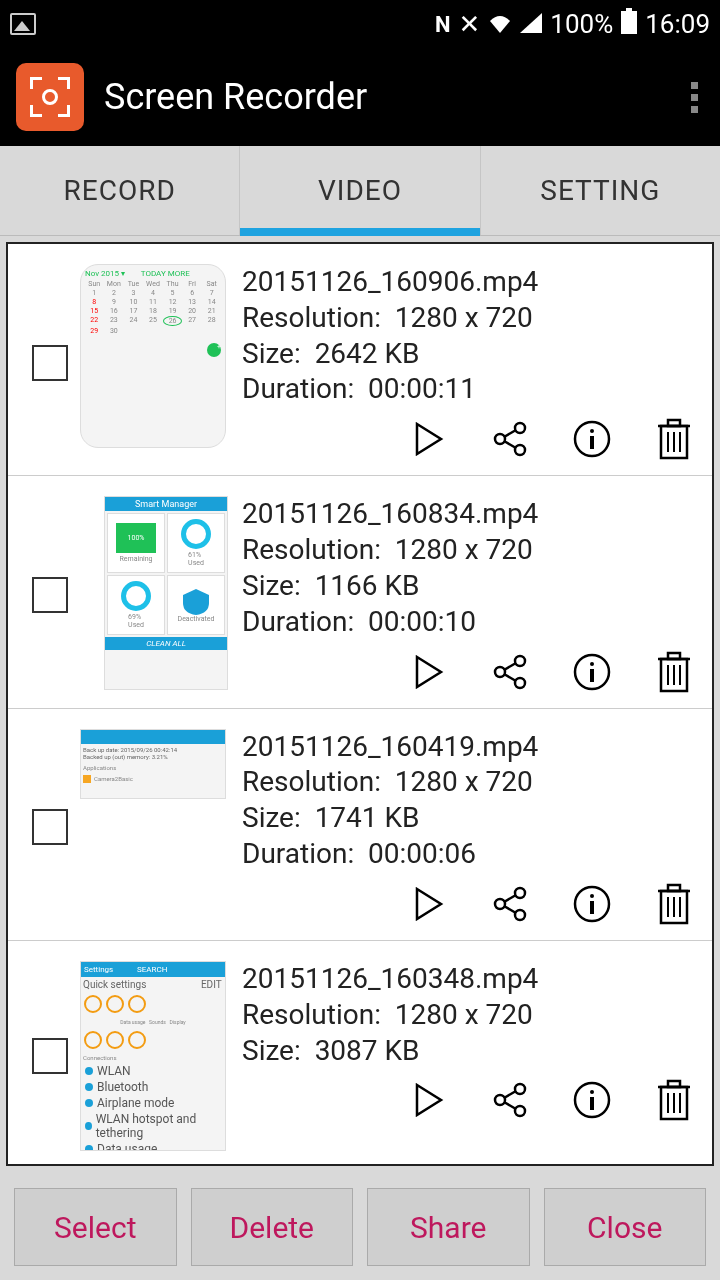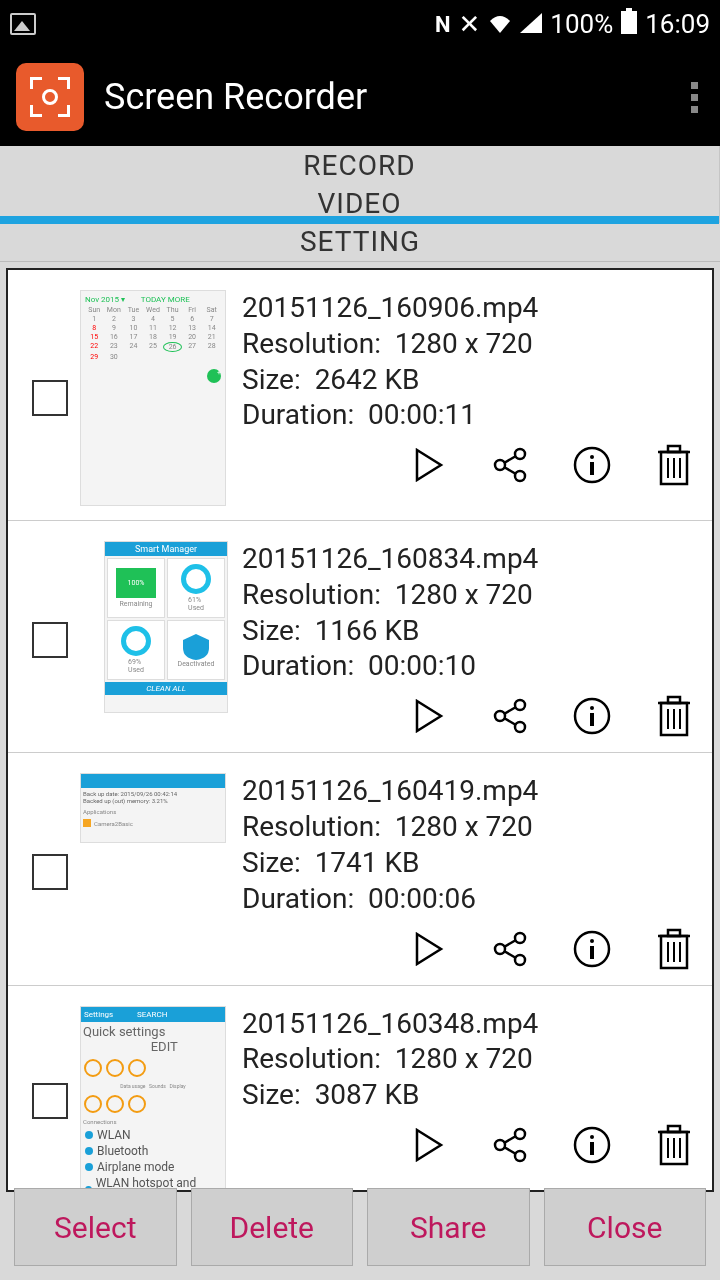--- a/index.html
+++ b/index.html
@@ -62,25 +62,24 @@
     position:absolute; top:50%; left:50%; transform:translate(-50%,-50%);
     width:16px; height:16px; border:3px solid #fff; border-radius:50%;
   }
   .app-title { font-size: 36px; flex:1; }
   .overflow {
     display:flex; flex-direction:column; gap:5px; padding:6px;
   }
   .overflow span { width:7px; height:7px; background:#888; }
   
   .tabs {
-    height: 116px;
+    height: 90px;
     background: #d9d9d9;
     display:flex;
     border-bottom: 1px solid #bbb;
-    flex-direction: column;
   }
   .tab {
     flex:1;
     display:flex; align-items:center; justify-content:center;
     font-size: 28px;
     letter-spacing: 1px;
     color:#333;
     border-right:1px solid #c5c5c5;
     position: relative;
   }
@@ -116,22 +115,22 @@
   }
   .thumb-img {
     width: 146px;
     background:#f4f4f4;
     border:1px solid #ddd;
     font-size:7px;
     color:#888;
     padding:4px;
     overflow:hidden;
   }
-  .thumb1{height:216px;}
-  .thumb2{height:172px;margin-left:24px;}
+  .thumb1{height:184px;border-radius:18px;}
+  .thumb2{height:194px;margin-left:24px;}
   .thumb3{height:70px;}
   .thumb4{height:190px;}
   .info {
     flex: 1;
     display:flex; flex-direction:column;
   }
   .info-line { font-size: 28px; color:#222; line-height:1.28; }
   .actions {
     display:flex; justify-content:flex-end; gap:38px; margin-top:10px; padding-right:4px;
   }
@@ -432,21 +431,21 @@
     </div>
   </div>
 
   <div class="item" style="border-bottom:1px solid #ccc;">
     <div class="checkbox-col">
         <div class="checkbox"></div>
       </div>
     <div class="thumb">
       <div class="thumb-img thumb4" style="padding:0;">
         <div class="set-header">Settings &nbsp;&nbsp;&nbsp;&nbsp;&nbsp;&nbsp;&nbsp;&nbsp;&nbsp;&nbsp; SEARCH</div>
-        <div style="font-size:13px;padding:2px;color:#666;">Quick settings &nbsp;&nbsp;&nbsp;&nbsp;&nbsp;&nbsp;&nbsp;&nbsp;&nbsp;&nbsp;&nbsp;&nbsp;&nbsp;&nbsp;&nbsp;&nbsp;&nbsp;&nbsp;&nbsp;&nbsp; EDIT</div>
+        <div style="font-size:10px;padding:2px;color:#666;">Quick settings &nbsp;&nbsp;&nbsp;&nbsp;&nbsp;&nbsp;&nbsp;&nbsp;&nbsp;&nbsp;&nbsp;&nbsp;&nbsp;&nbsp;&nbsp;&nbsp;&nbsp;&nbsp;&nbsp;&nbsp; EDIT</div>
         <div class="set-row">
             <div class="set-ic"></div>
             <div class="set-ic"></div>
             <div class="set-ic"></div>
           </div>
         <div class="set-row" style="font-size:5px;justify-content:space-around;">Data usage &nbsp; Sounds &nbsp; Display</div>
         <div class="set-row">
             <div class="set-ic"></div>
             <div class="set-ic"></div>
             <div class="set-ic"></div>

